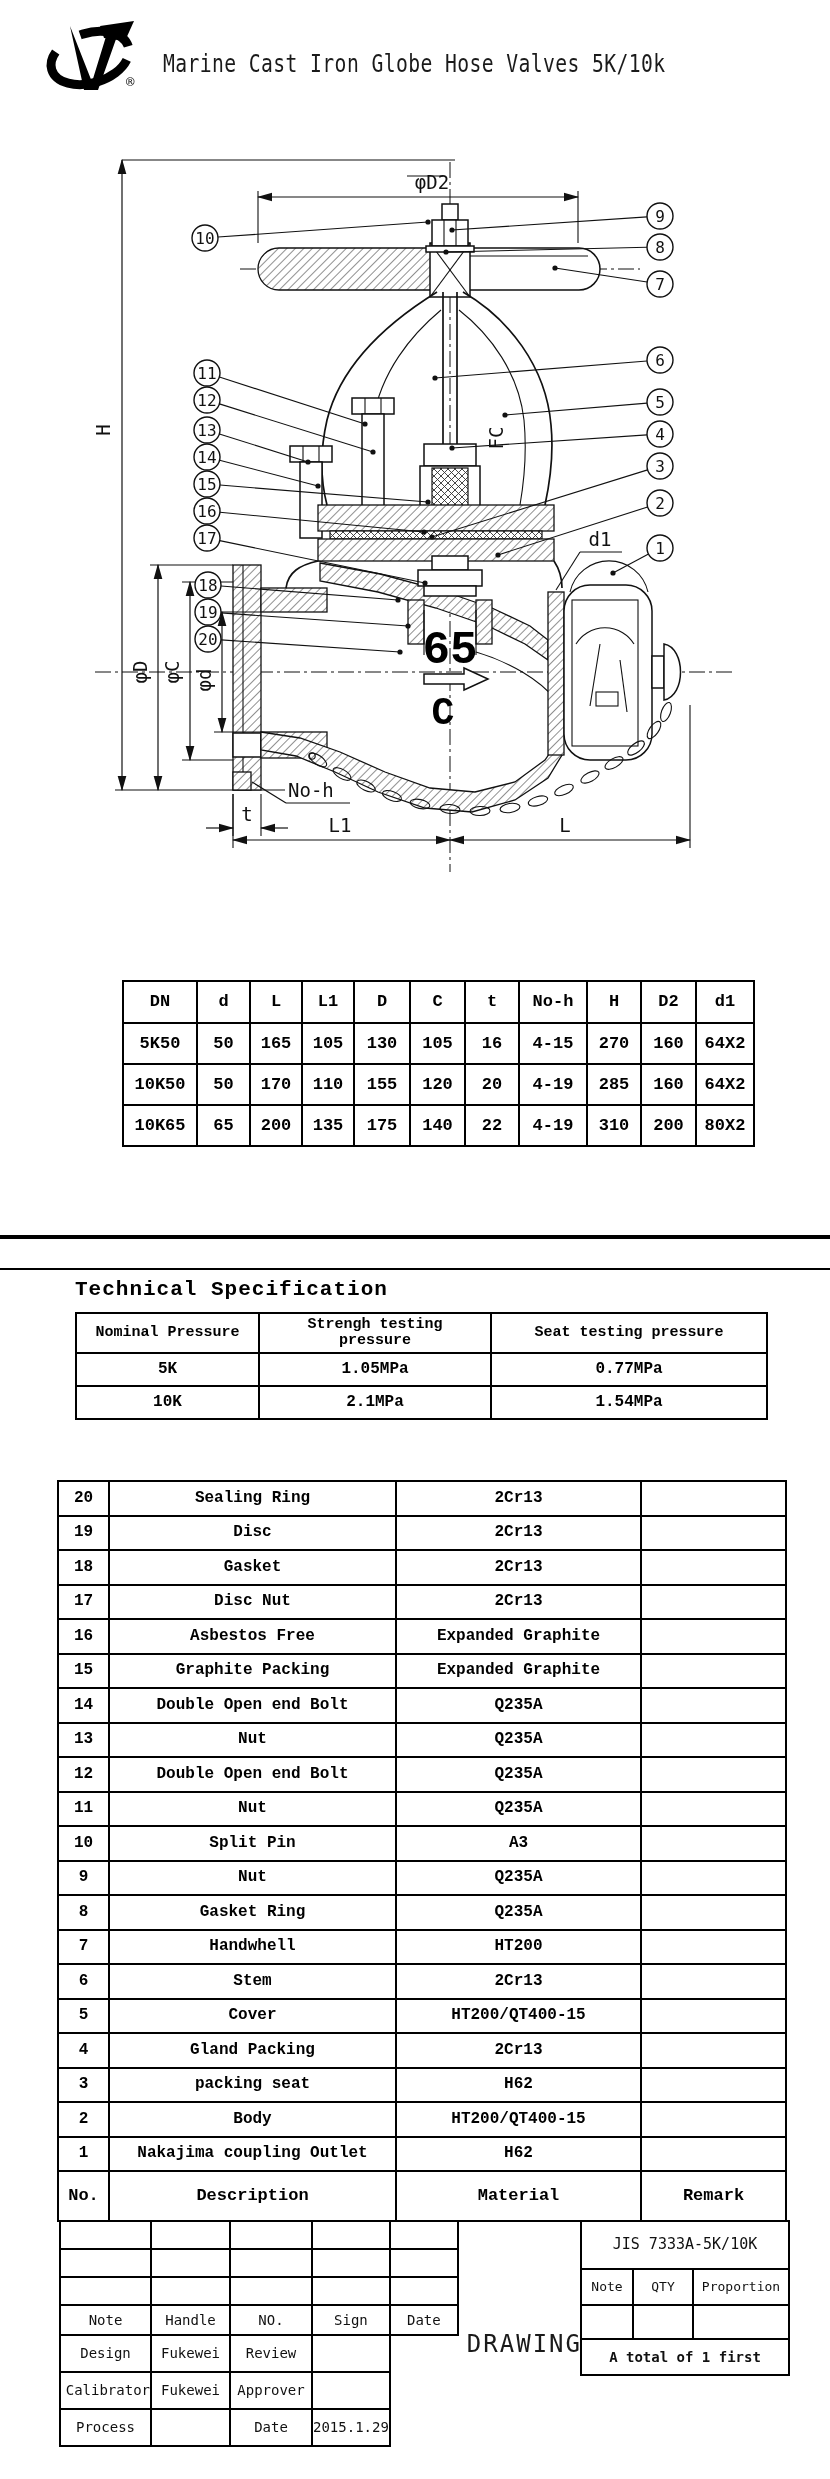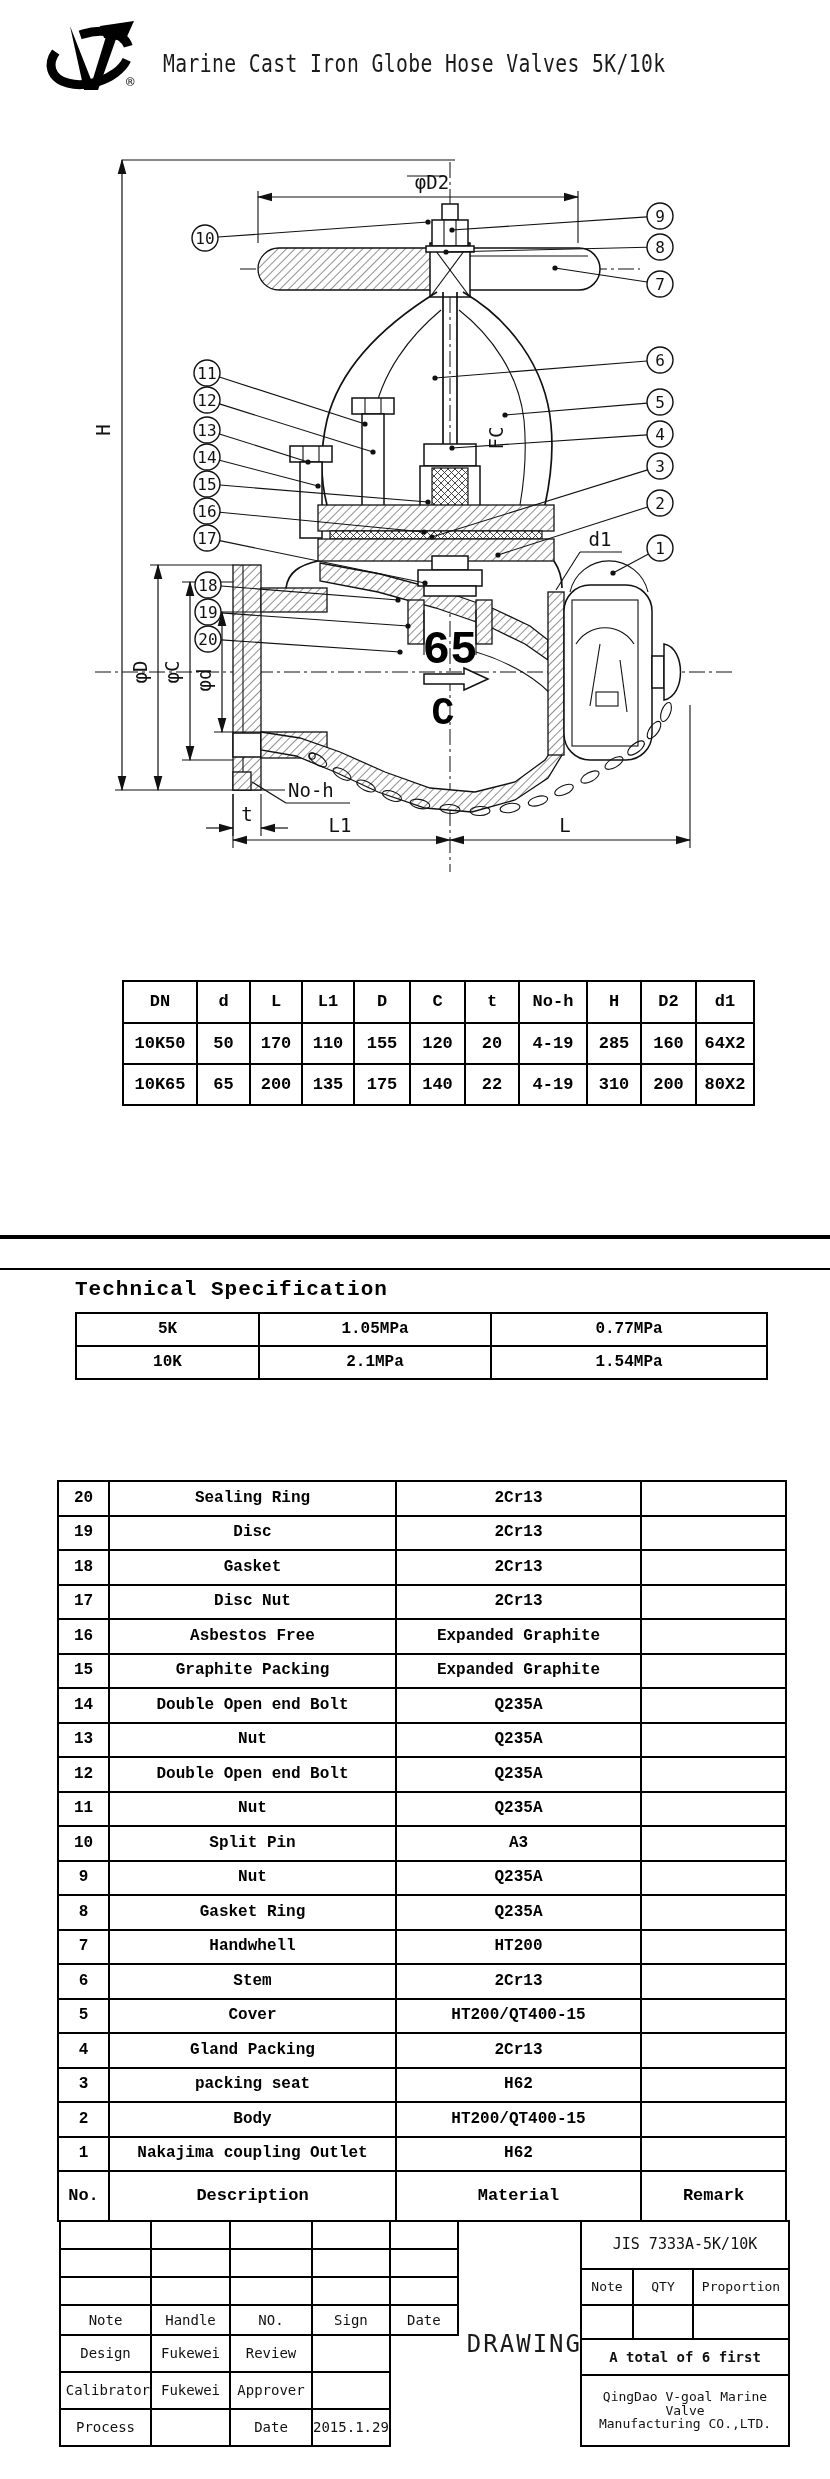--- a/index.html
+++ b/index.html
@@ -352,20 +352,33 @@
           <td>L1</td>
           <td>D</td>
           <td>C</td>
           <td>t</td>
           <td>No-h</td>
           <td>H</td>
           <td>D2</td>
           <td>d1</td>
         </tr>
         <tr style="height: 41px;">
+          <td>5K50</td>
+          <td>50</td>
+          <td>165</td>
+          <td>105</td>
+          <td>130</td>
+          <td>105</td>
+          <td>16</td>
+          <td>4-15</td>
+          <td>270</td>
+          <td>160</td>
+          <td>64X2</td>
+        </tr>
+        <tr style="height: 41px;">
           <td>10K50</td>
           <td>50</td>
           <td>170</td>
           <td>110</td>
           <td>155</td>
           <td>120</td>
           <td>20</td>
           <td>4-19</td>
           <td>285</td>
           <td>160</td>
@@ -391,20 +404,26 @@
   <div id="div-thin" class="abs"></div>
 
   <div id="spectitle" class="abs tw">Technical Specification</div>
   <table id="spectable" class="abs grid tw">
     <colgroup>
         <col style="width: 183px;">
         <col style="width: 232px;">
         <col style="width: 276px;">
       </colgroup>
     <tbody>
+        <tr style="height: 40px;">
+          <td class="hd">Nominal Pressure</td>
+          <td class="hd">Strengh testing
+pressure</td>
+          <td class="hd">Seat testing pressure</td>
+        </tr>
         <tr style="height: 33px;">
           <td>5K</td>
           <td>1.05MPa</td>
           <td>0.77MPa</td>
         </tr>
         <tr style="height: 33px;">
           <td>10K</td>
           <td>2.1MPa</td>
           <td>1.54MPa</td>
         </tr>
@@ -608,22 +627,18 @@
           <td style="width: 50px; font-size: 13px;">Note</td>
           <td style="width: 58px; font-size: 13px;">QTY</td>
           <td style="width: 94px; font-size: 13px;">Proportion</td>
         </tr>
         <tr style="height: 34px;">
           <td></td>
           <td></td>
           <td></td>
         </tr>
         <tr style="height: 36px;">
-          <td colspan="3" style="font-weight: 700;">A total of 6 first</td>
-        </tr>
-        <tr style="height: 71px;">
-          <td colspan="3" style="font-size: 13px;">QingDao V-goal Marine Valve
-Manufacturing CO.,LTD.</td>
+          <td colspan="3" style="font-weight: 700;">A total of 1 first</td>
         </tr>
       </tbody>
   </table>
 
 </div>
 
 </body></html>

